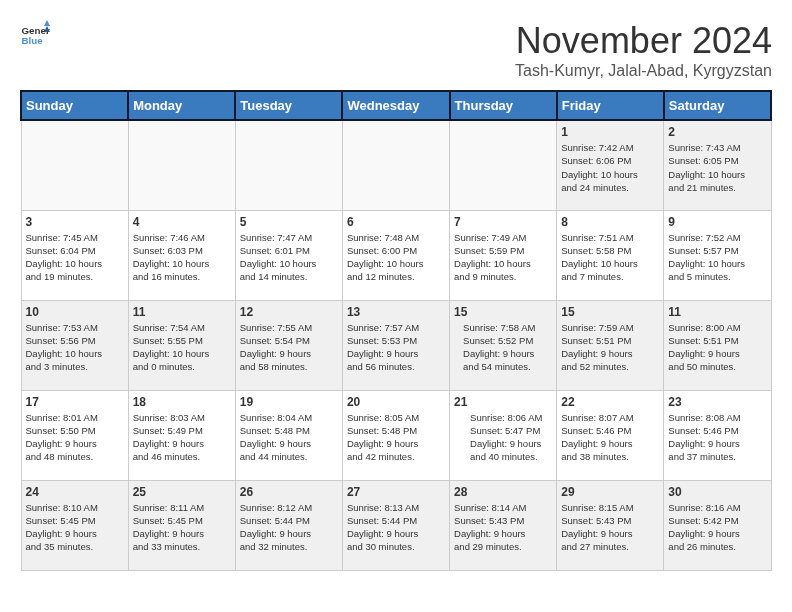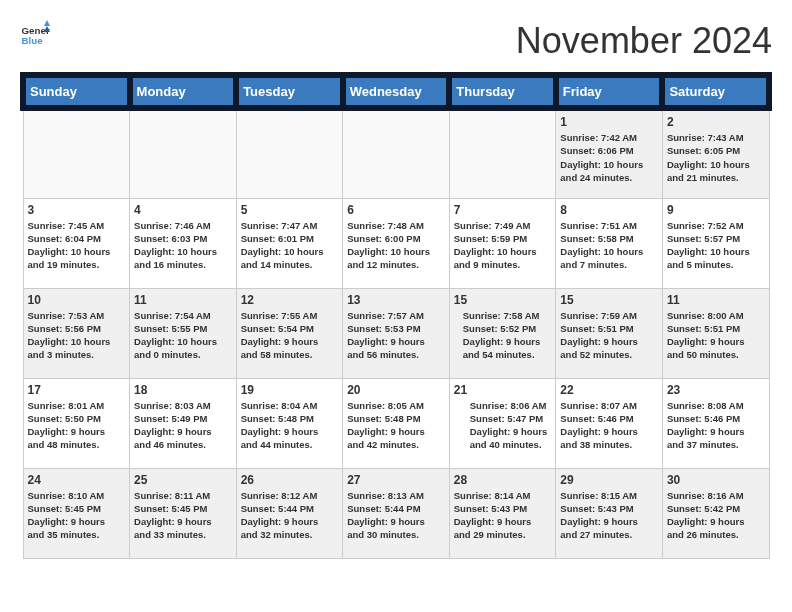--- a/index.html
+++ b/index.html
@@ -41,21 +41,21 @@
       width: 100%;
       border-collapse: collapse;
       table-layout: fixed;
     }
     th {
       background-color: #3a7abf;
       color: white;
       padding: 6px 4px;
       font-size: 13px;
       text-align: left;
-      border: 6px solid #0f172a;
+      border: 2px solid #0f172a;
     }
     td {
       border: 1px solid #ccc;
       vertical-align: top;
       padding: 4px;
       font-size: 10px;
       color: #333;
       height: 90px;
       background: #fff;
     }
@@ -67,37 +67,37 @@
     }
     .day-number {
       font-weight: bold;
       font-size: 12px;
       margin-bottom: 2px;
     }
     .day-info {
       font-size: 9.5px;
       line-height: 1.4;
       color: #333;
-      font-weight: bold;
     }
   </style>
 </head>
 <body>
 
 <div class="header-section">
   <div class="logo">
     <svg class="logo-icon" viewBox="0 0 40 40">
       <text x="2" y="18" font-size="13" font-weight="bold" fill="#333">General</text>
       <text x="2" y="32" font-size="13" font-weight="bold" fill="#4a90d9">Blue</text>
       <polygon points="32,8 40,8 36,0" fill="#4a90d9"></polygon>
       <polygon points="36,8 40,16 32,16" fill="#2a5a8f"></polygon>
     </svg>
   </div>
   <div class="title-section">
     <div class="month-title">November 2024</div>
+    <div class="location-title">Tash-Kumyr, Jalal-Abad, Kyrgyzstan</div>
   </div>
 </div>
 
 <table>
   <thead>
     <tr id="weekday-header">
     <th>Sunday</th>
         <th>Monday</th>
         <th>Tuesday</th>
         <th>Wednesday</th>

